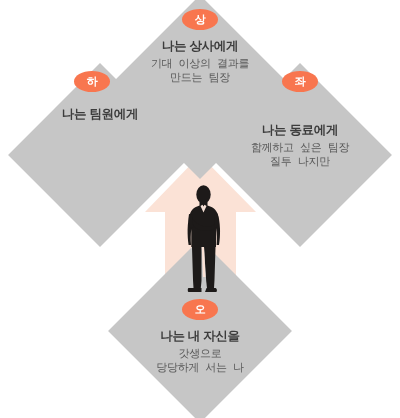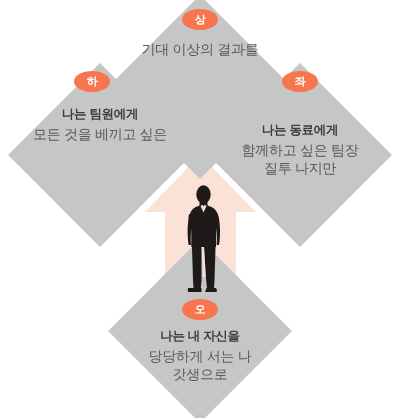--- a/index.html
+++ b/index.html
@@ -42,25 +42,26 @@
   }
   .d-title {
     font-size: 12.5px;
     font-weight: bold;
     color: #3c3c3c;
     letter-spacing: -0.3px;
     white-space: nowrap;
     margin-bottom: 4px;
   }
   .d-body {
-    font-size: 14px;
+    font-size: 11px;
     color: #595959;
     letter-spacing: -0.3px;
     line-height: 1.32;
     white-space: nowrap;
+    font-family: Liberation Mono, monospace;
   }
 
   
   .badge {
     position: absolute;
     width: 36px;
     height: 21px;
     border-radius: 50%;
     background: #f8764f;
     color: #ffffff;
@@ -84,50 +85,51 @@
 
 <div id="diagram">
 
   <svg class="arrow-layer" viewBox="0 0 400 418" width="400" height="418">
     <polygon points="200,155 256,212 236,212 236,352 165,352 165,212 145,212" fill="#fbe2d6"></polygon>
   </svg>
 
   <div class="diamond-wrap">
     <div class="diamond" style="left:135px; top:22px; width:130px; height:130px;"></div>
     <div class="diamond-text" style="left:110px; top:40px; width:180px;">
+      <div class="d-title">나는 상사에게</div>
       <div class="d-body">기대 이상의 결과를</div>
+      <div class="d-body">만드는 팀장</div>
     </div>
     <div class="badge" style="left:182px; top:9px;">상</div>
   </div>
 
   <div class="diamond-wrap">
     <div class="diamond" style="left:35px; top:90px; width:130px; height:130px;"></div>
     <div class="diamond-text" style="left:10px; top:108px; width:180px;">
       <div class="d-title">나는 팀원에게</div>
-      <div class="d-body">모든 것을 베끼고 싶은</div>
     </div>
     <div class="badge" style="left:74px; top:71px;">하</div>
   </div>
 
   <div class="diamond-wrap">
     <div class="diamond" style="left:235px; top:90px; width:130px; height:130px;"></div>
     <div class="diamond-text" style="left:210px; top:124px; width:180px;">
       <div class="d-title">나는 동료에게</div>
       <div class="d-body">함께하고 싶은 팀장</div>
       <div class="d-body">질투 나지만</div>
     </div>
     <div class="badge" style="left:282px; top:71px;">좌</div>
   </div>
 
   <div class="diamond-wrap">
     <div class="diamond" style="left:135px; top:266px; width:130px; height:130px;"></div>
     <div class="diamond-text" style="left:110px; top:330px; width:180px;">
       <div class="d-title">나는 내 자신을</div>
+      <div class="d-body">갓생으로</div>
       <div class="d-body">당당하게 서는 나</div>
-      <div class="d-body">갓생으로</div>
     </div>
     <div class="badge" style="left:182px; top:299px;">오</div>
   </div>
 
   <svg class="silhouette" style="left:178px; top:185px;" width="52" height="112" viewBox="0 0 52 112">
     <g fill="#1d1a19">
 
       <ellipse cx="25.5" cy="9.5" rx="7.2" ry="9.3"></ellipse>
 
       <path d="M21.5 17 h8 v5 h-8 z"></path>

